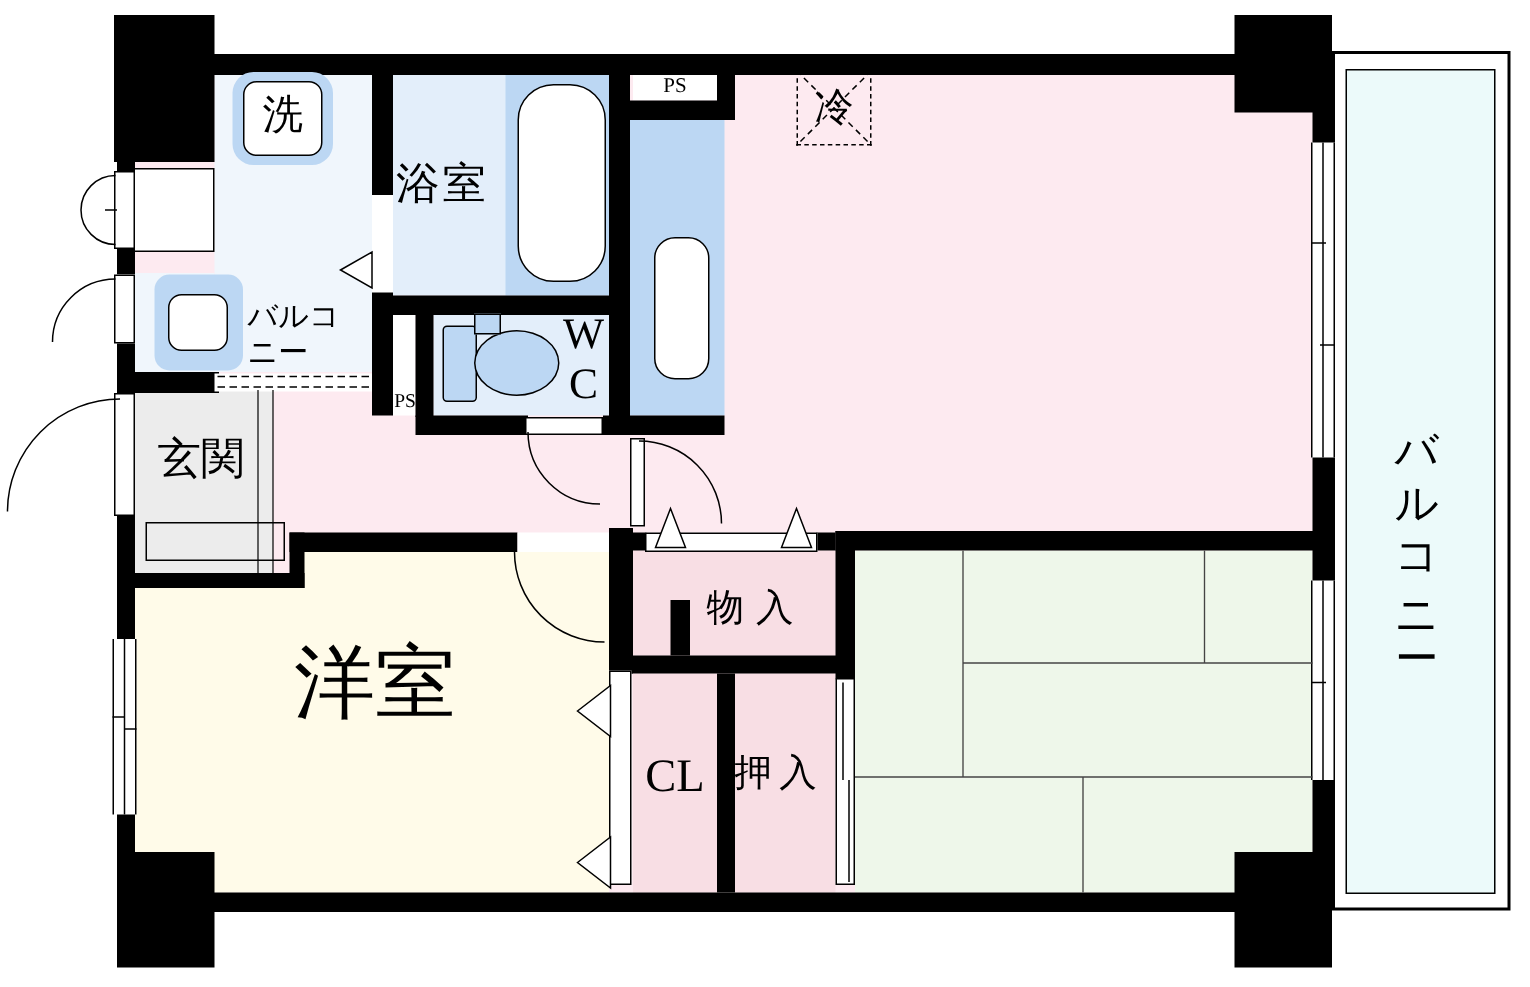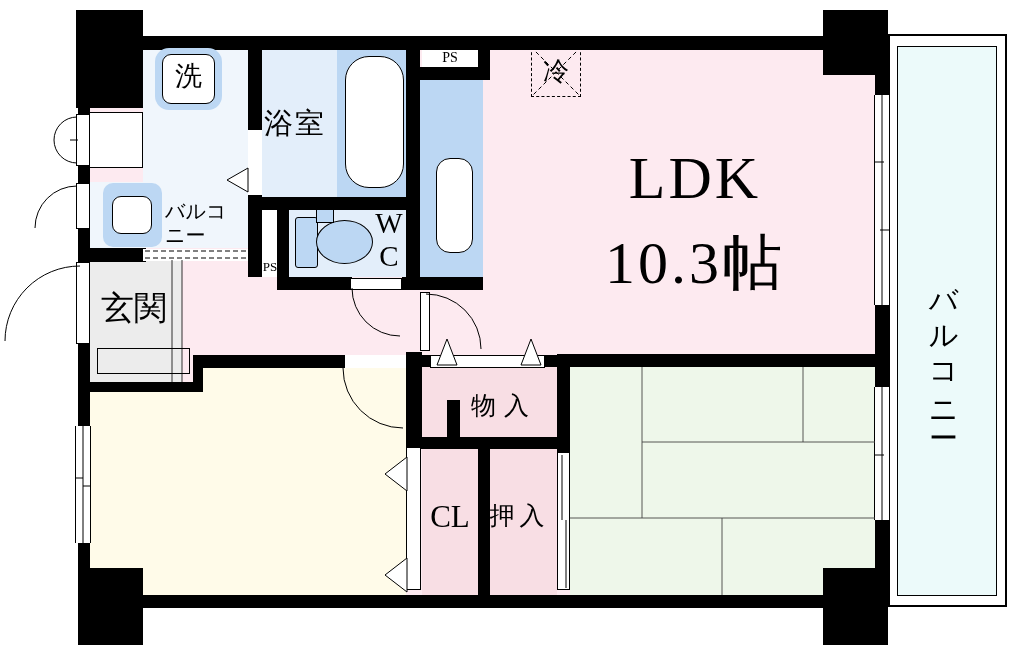--- a/index.html
+++ b/index.html
@@ -148,41 +148,38 @@
     <g stroke-dasharray="4,3">
       <line x1="531" y1="47" x2="581" y2="97"></line>
       <line x1="581" y1="47" x2="531" y2="97"></line>
     </g>
     <g stroke-width="0.8">
       <line x1="172" y1="260" x2="172" y2="382"></line>
       <line x1="182" y1="260" x2="182" y2="382"></line>
     </g>
   </svg>
 
-  <div class="lbl" style="left:568px;top:136px;width:254px;font-size:60px;line-height:1.42;letter-spacing:3px;">
-    <div>LDK</div>
-    <div>10.3帖</div>
-  </div>
 
   <div class="lbl" style="left:120px;top:412px;width:260px;font-size:54px;line-height:1.6;">
+    <div>洋室</div>
   </div>
 
 
   <div class="lbl" style="left:929px;top:208px;height:280px;font-size:29px;letter-spacing:6px;writing-mode:vertical-rl;">バルコニー</div>
 
   <div class="lbl" style="left:251px;top:109px;width:88px;font-size:29px;letter-spacing:2px;">浴室</div>
 
   <div class="lbl" style="left:165px;top:199px;width:68px;font-size:20px;line-height:1.2;text-align:left;">バルコニー</div>
 
   <div class="lbl" style="left:370px;top:207px;width:38px;font-size:29px;line-height:1.15;">
     <div>W</div>
     <div>C</div>
   </div>
 
-  <div class="lbl" style="left:86px;top:292px;width:96px;font-size:33px;">玄関</div>
+  <div class="lbl" style="left:86px;top:292px;width:96px;font-size:29px;">玄関</div>
 
   <div class="lbl" style="left:460px;top:393px;width:80px;font-size:25px;letter-spacing:8px;text-indent:8px;">物入</div>
 
   <div class="lbl" style="left:422px;top:501px;width:56px;font-size:31px;">CL</div>
 
   <div class="lbl" style="left:480px;top:503px;width:74px;font-size:25px;letter-spacing:5px;text-indent:5px;">押入</div>
 
   <div class="lbl" style="left:162px;top:63px;width:53px;font-size:27px;">洗</div>
 
   <div class="lbl" style="left:531px;top:59px;width:50px;font-size:26px;">冷</div>

